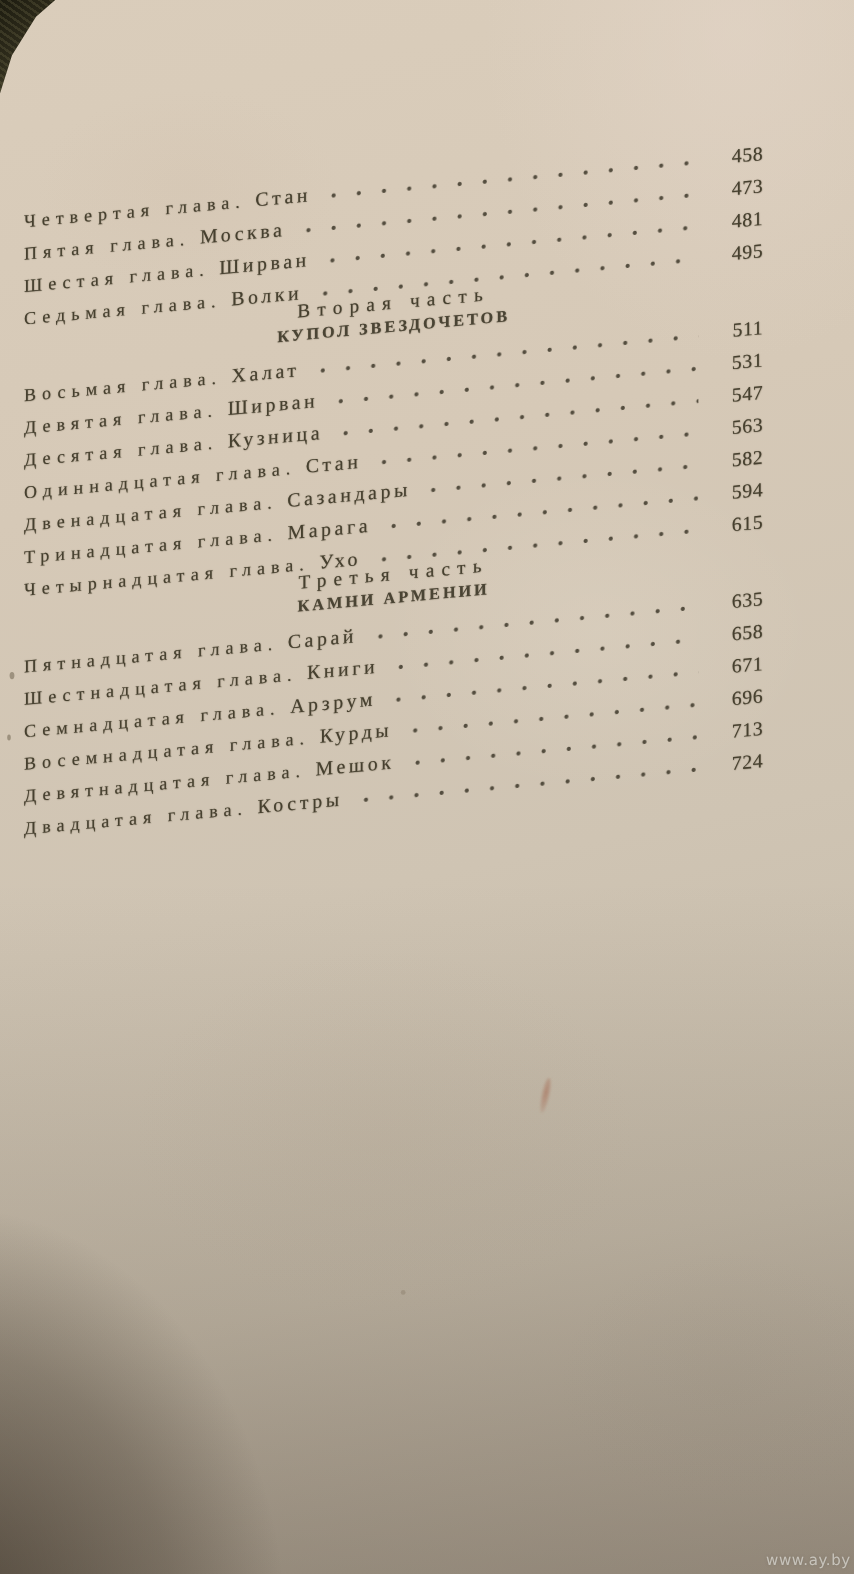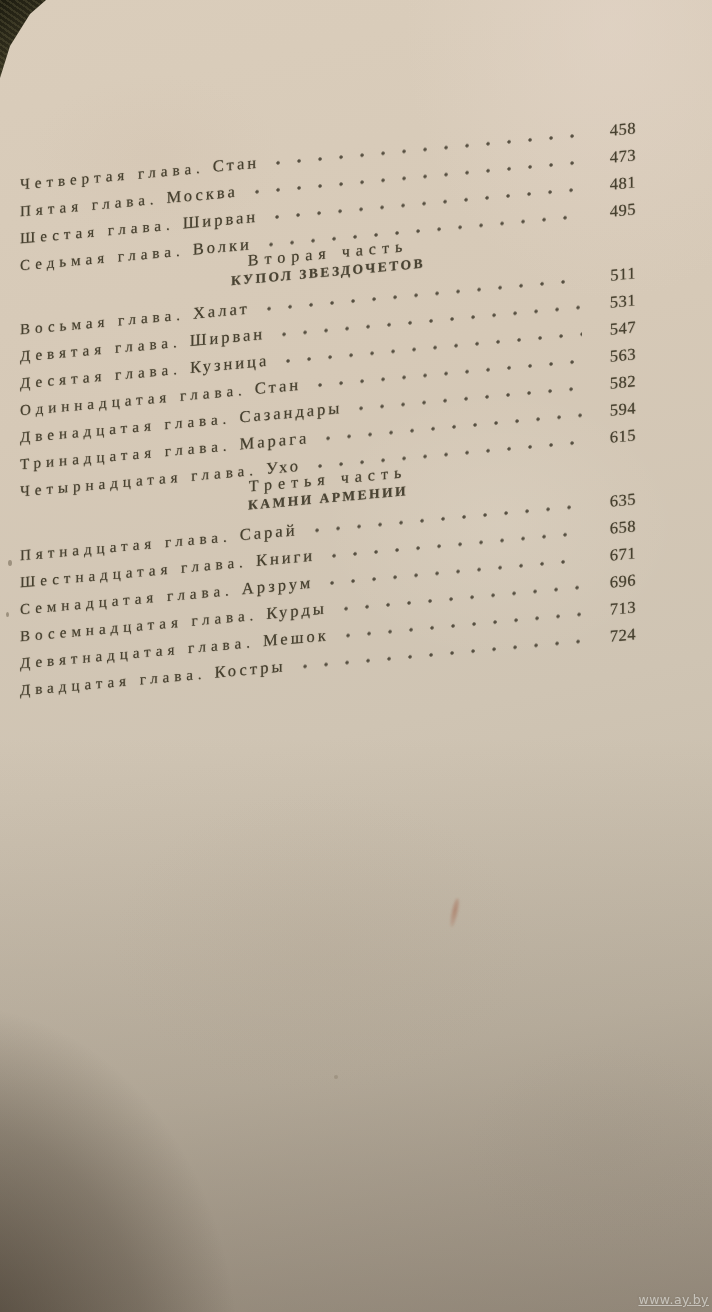--- a/index.html
+++ b/index.html
@@ -65,21 +65,20 @@
   .speck{position:absolute;border-radius:50%;background:rgba(92,80,60,0.45);filter:blur(0.4px);}
   .speck.s1{left:8px;top:560px;width:4px;height:6px;}
   .speck.s2{left:6px;top:612px;width:3px;height:5px;}
   .speck.s3{left:334px;top:1075px;width:4px;height:4px;background:rgba(120,105,85,0.30);}
   .watermark{
     position:absolute;right:3px;bottom:5px;
     font-family:"DejaVu Sans","Liberation Sans",sans-serif;
     font-size:12.5px;letter-spacing:0.5px;
     color:rgba(252,252,248,0.55);
     text-shadow:0 0 2px rgba(110,104,92,0.55);
-    text-decoration:underline;
   }
 </style>
 </head>
 <body>
 
 <div class="photo">
   <div class="mottle"></div>
   <div class="corner-bg"></div>
 
   <div class="toc">

